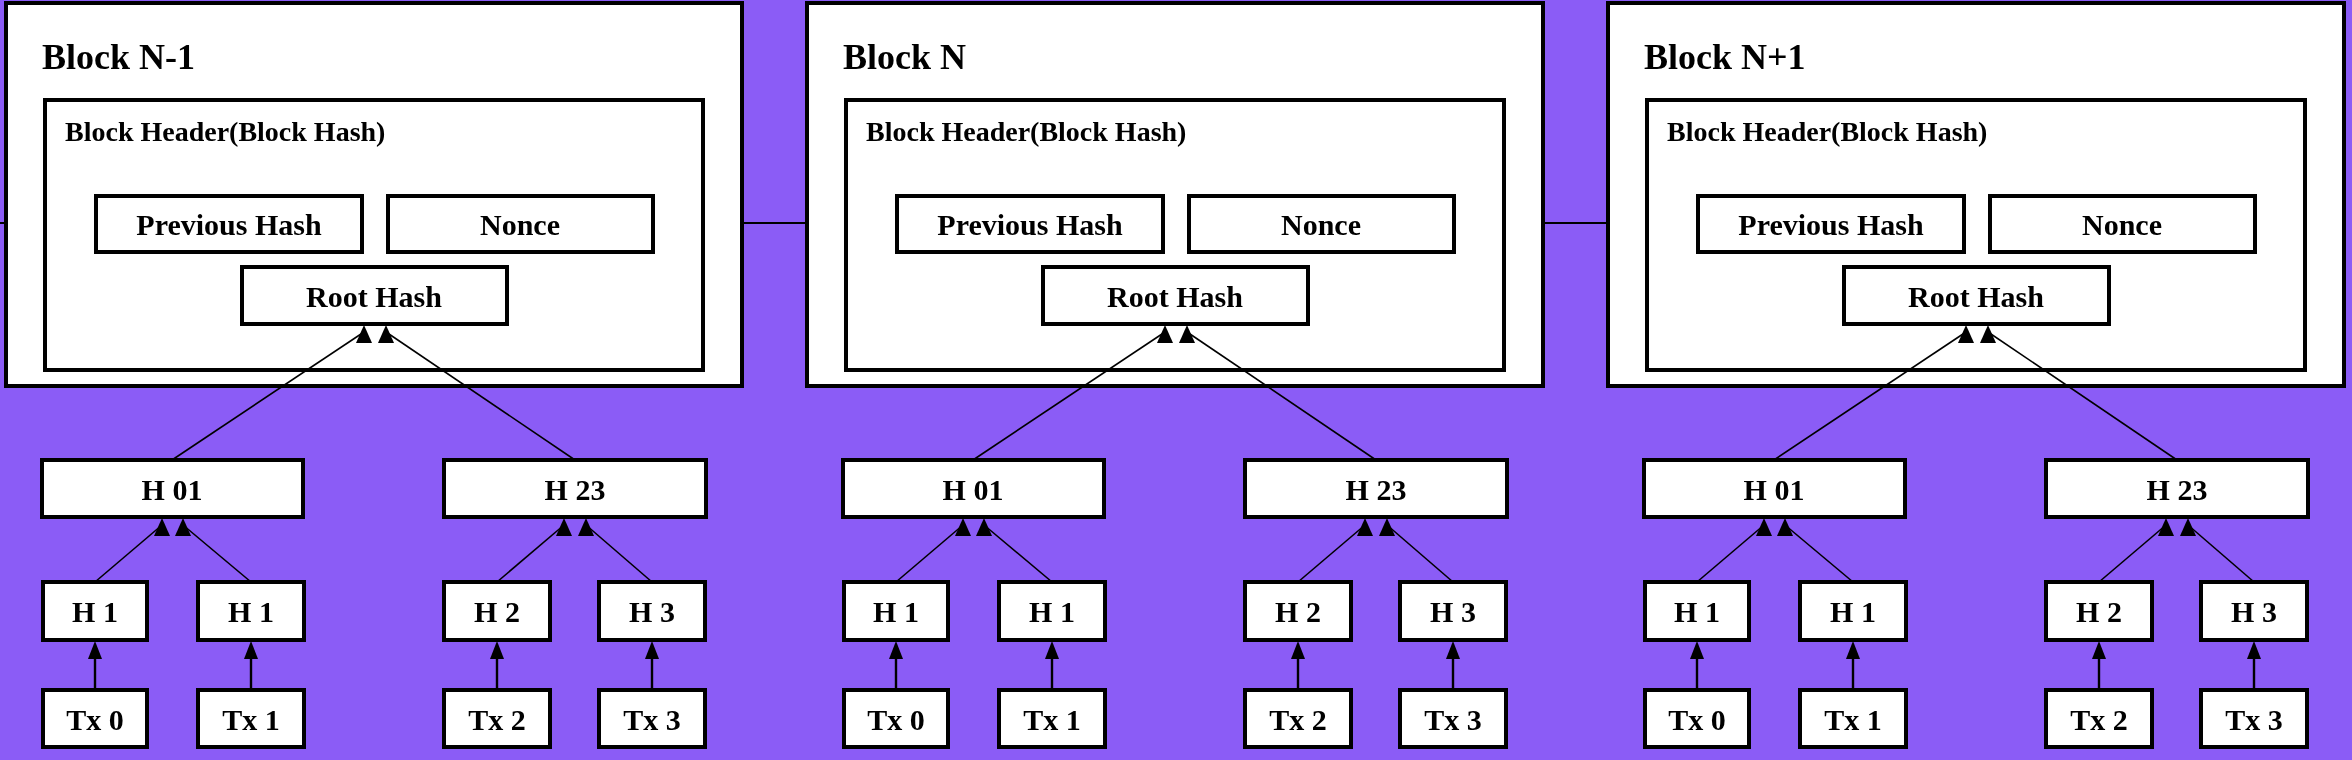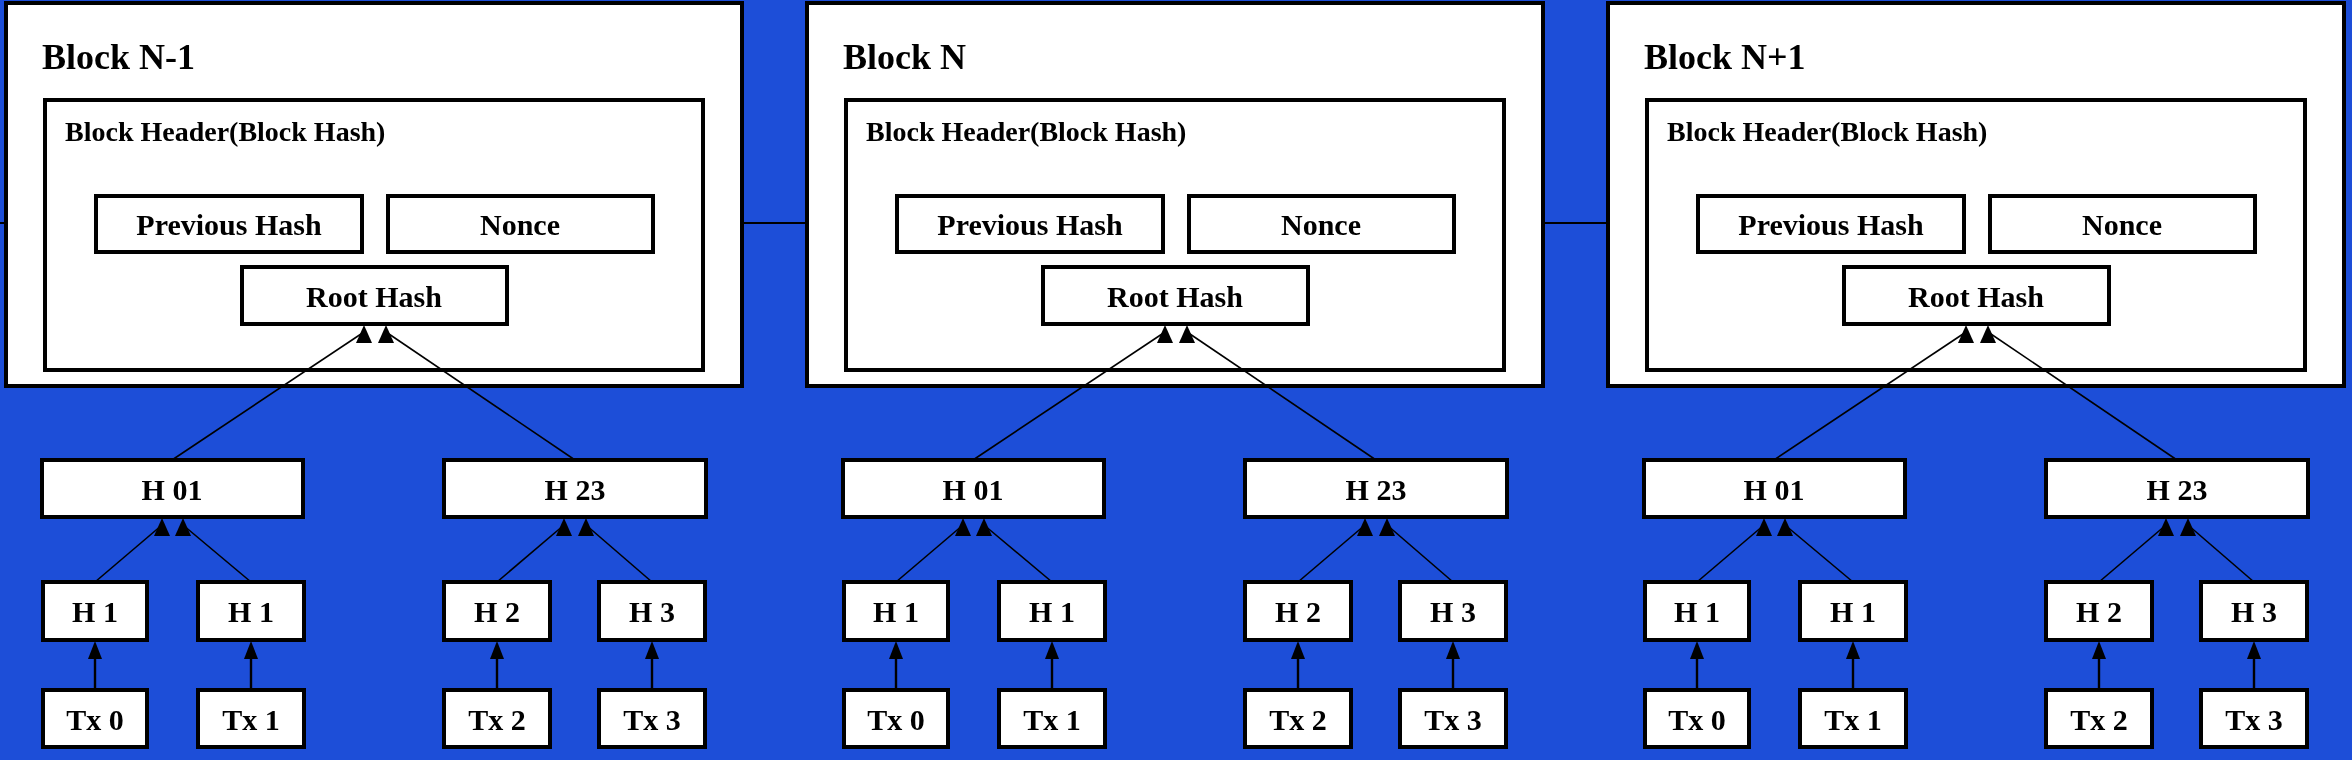--- a/index.html
+++ b/index.html
@@ -1,16 +1,16 @@
 <!DOCTYPE html>
 <html><head>
 <meta charset="utf-8">
 <style>
   html,body{margin:0;padding:0;background:#ffffff;}
-  .canvas{width:2352px;height:760px;background:#1d4ed8;position:relative;}
+  .canvas{width:2352px;height:760px;background:#8b5cf6;position:relative;}
   svg{display:block;}
   svg text{
     font-family:"Liberation Serif","DejaVu Serif",serif;
     font-weight:bold;
     fill:#000000;
     dominant-baseline:central;
   }
   .box{fill:#ffffff;stroke:#000000;stroke-width:4;}
   .ln{stroke:#000000;stroke-width:1.6;}
   .vln{stroke:#000000;stroke-width:2.4;}

